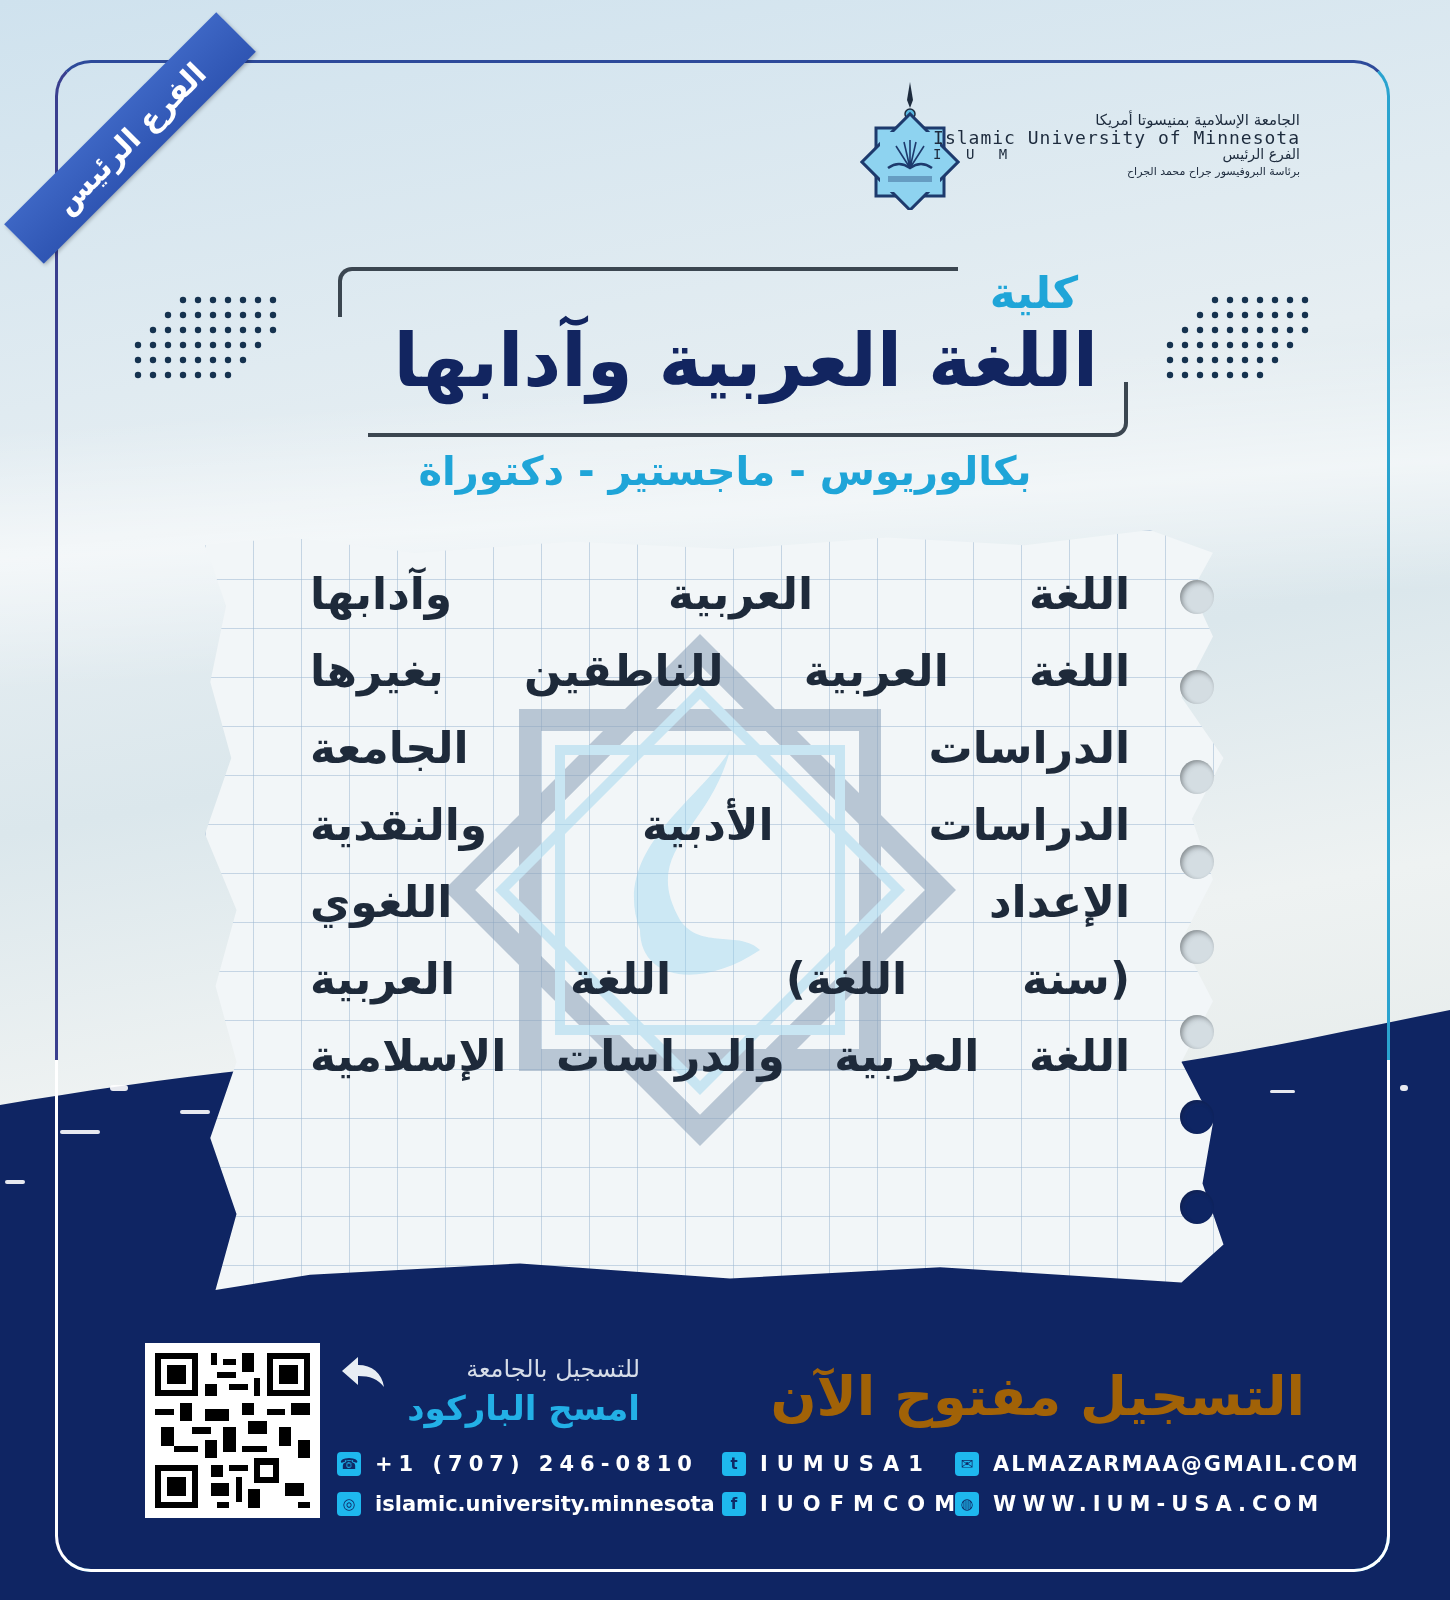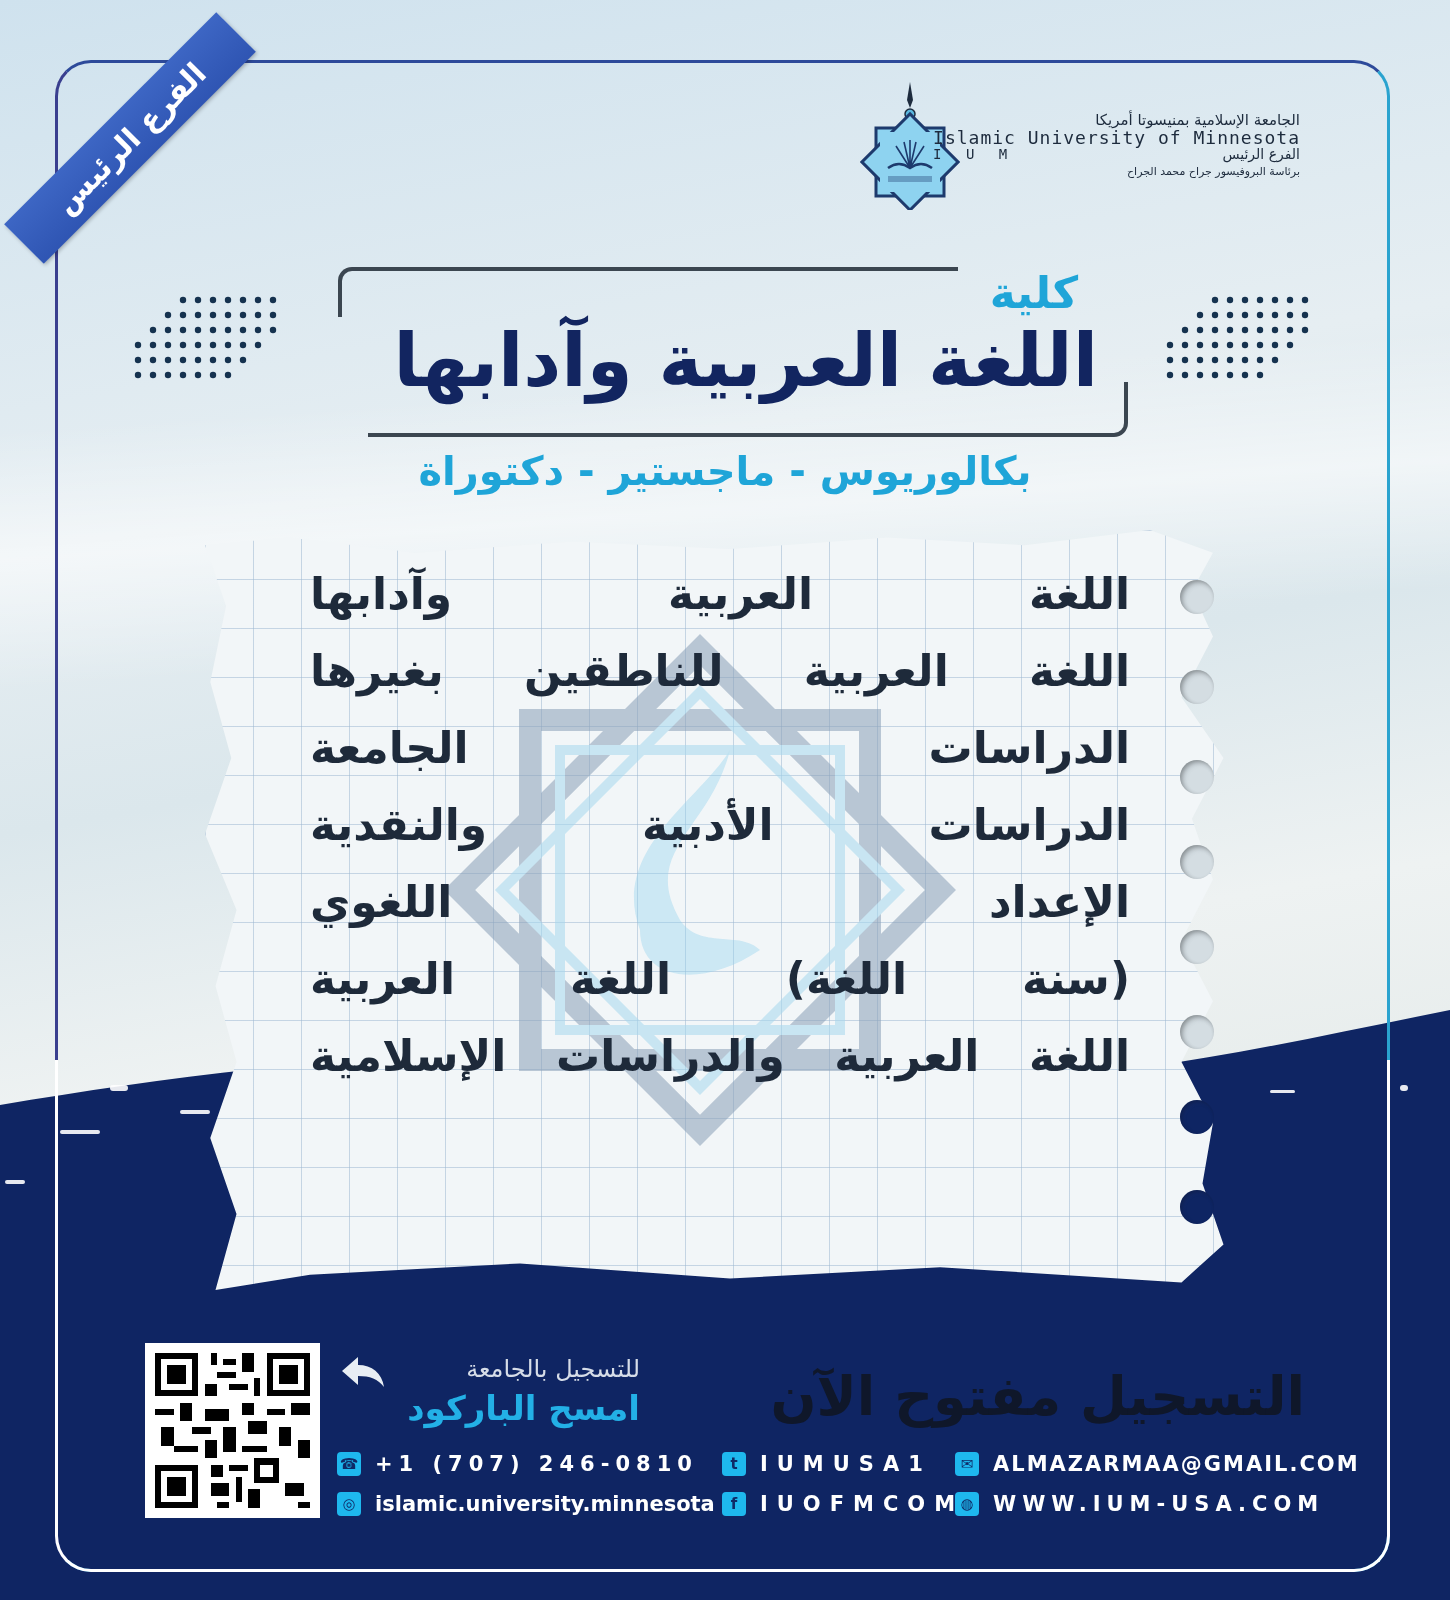--- a/index.html
+++ b/index.html
@@ -108,21 +108,21 @@
     text-align: justify; text-align-last: justify; white-space: nowrap;
   }
   
   .qr { position: absolute; left: 145px; top: 1343px; width: 175px; height: 175px; background: #ffffff; padding: 10px; }
   .qr svg { width: 100%; height: 100%; }
   .scan-block { position: absolute; left: 340px; top: 1355px; width: 300px; height: 90px; }
   .arrow-icon { position: absolute; left: 0; top: 0; width: 45px; height: 40px; }
   .scan-sub { position: absolute; right: 0; top: 0; color: #d6dde8; font-size: 24px; direction: rtl; }
   .scan-main { position: absolute; right: 0; top: 33px; color: #23b0e6; font-size: 34px; font-weight: bold; direction: rtl; }
   .reg-open {
-    position: absolute; right: 145px; top: 1365px; color: #0f172a; font-size: 54px; font-weight: bold; direction: rtl;
+    position: absolute; right: 145px; top: 1365px; color: #a16207; font-size: 54px; font-weight: bold; direction: rtl;
   }
   .contact {
     position: absolute; display: flex; align-items: center; gap: 14px; color: #ffffff; font-size: 21px; font-weight: bold;
   }
   .contact .ic {
     width: 24px; height: 24px; border-radius: 4px; background: #1eb8ee; display: flex; align-items: center; justify-content: center;
     color: #0f2a66; font-size: 15px; font-weight: bold;
   }
   .spaced { letter-spacing: 6px; }
   .spaced-lg { letter-spacing: 9px; }

